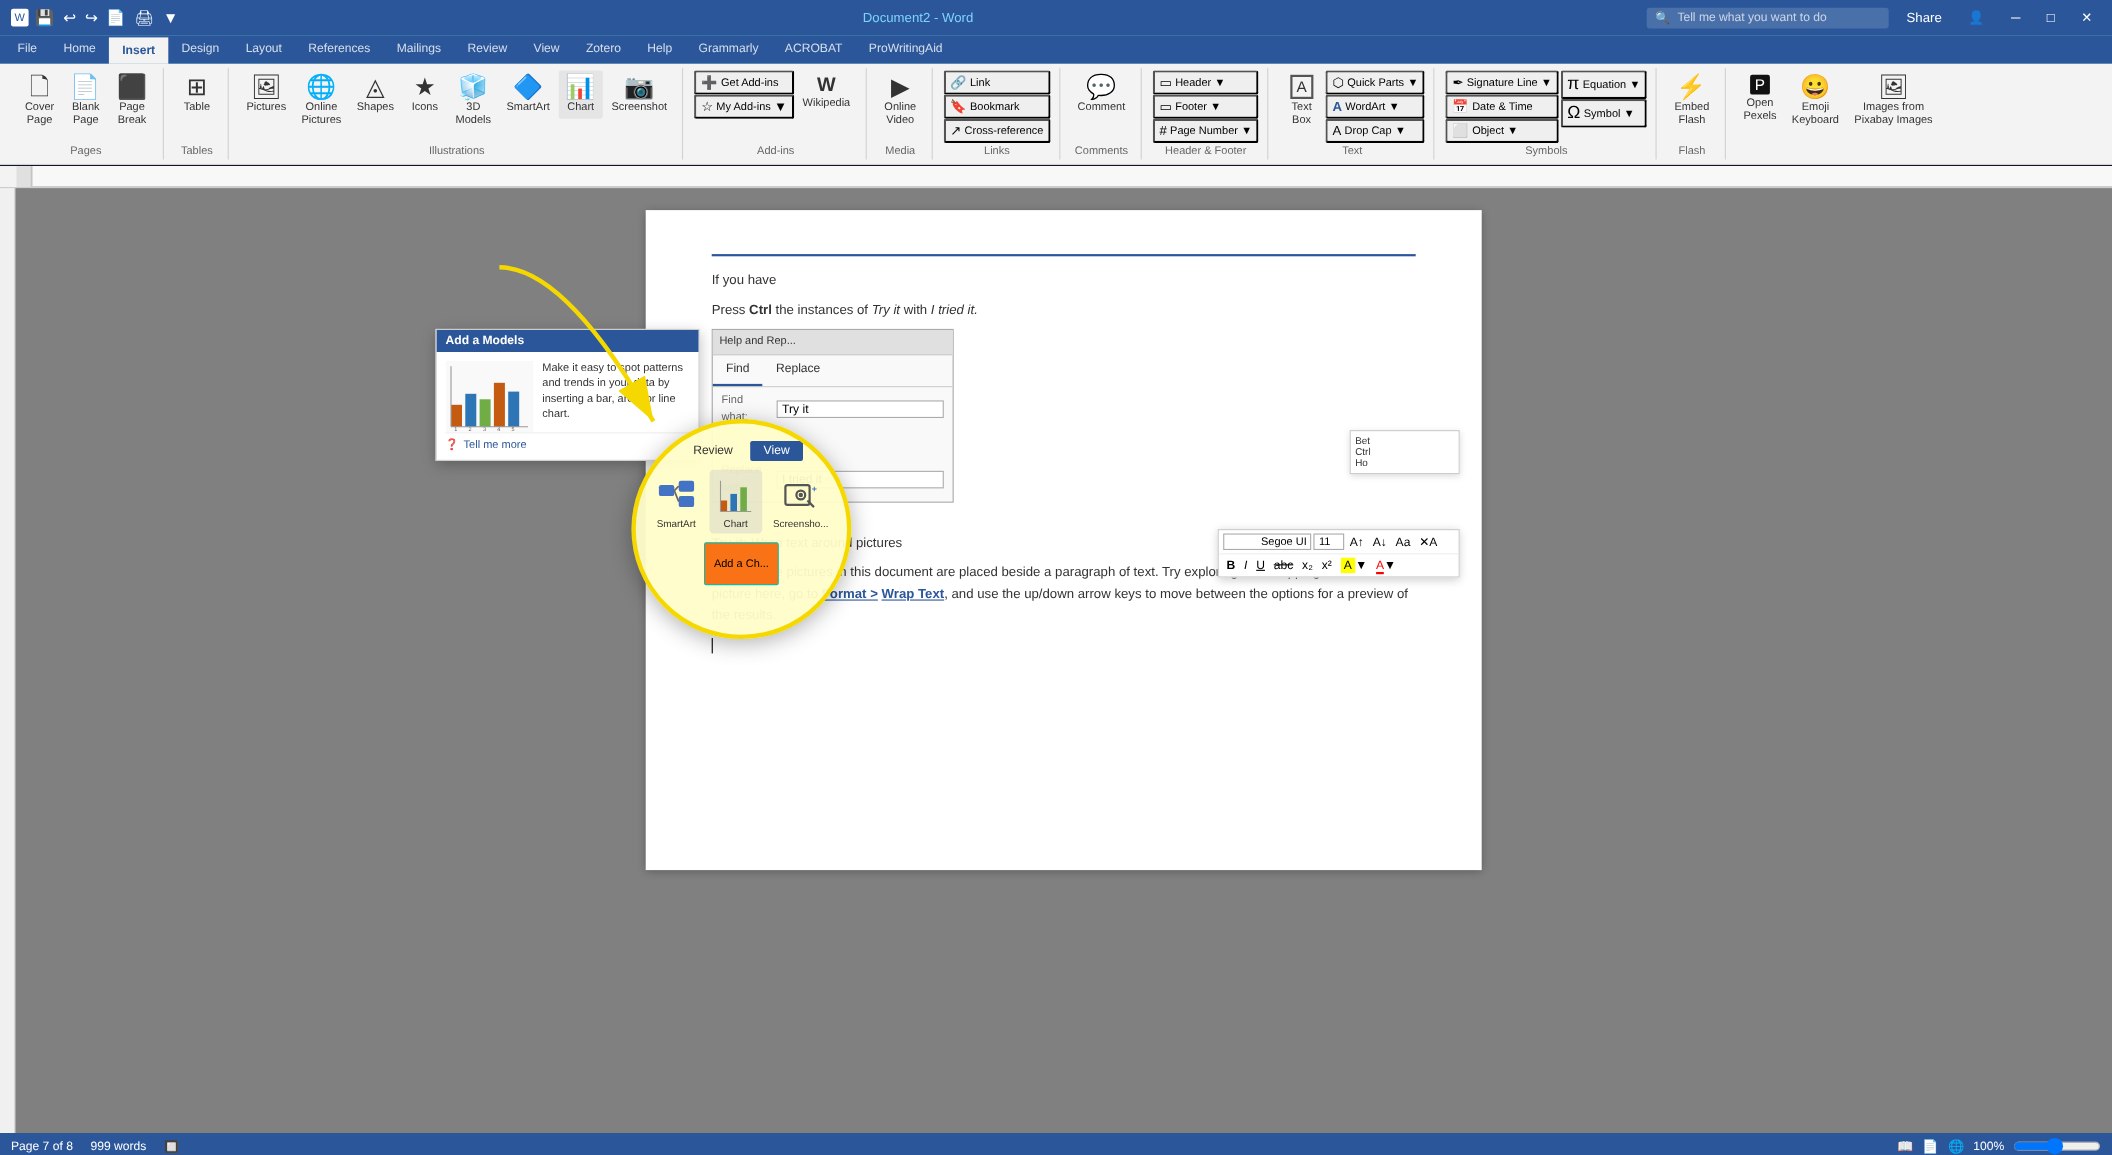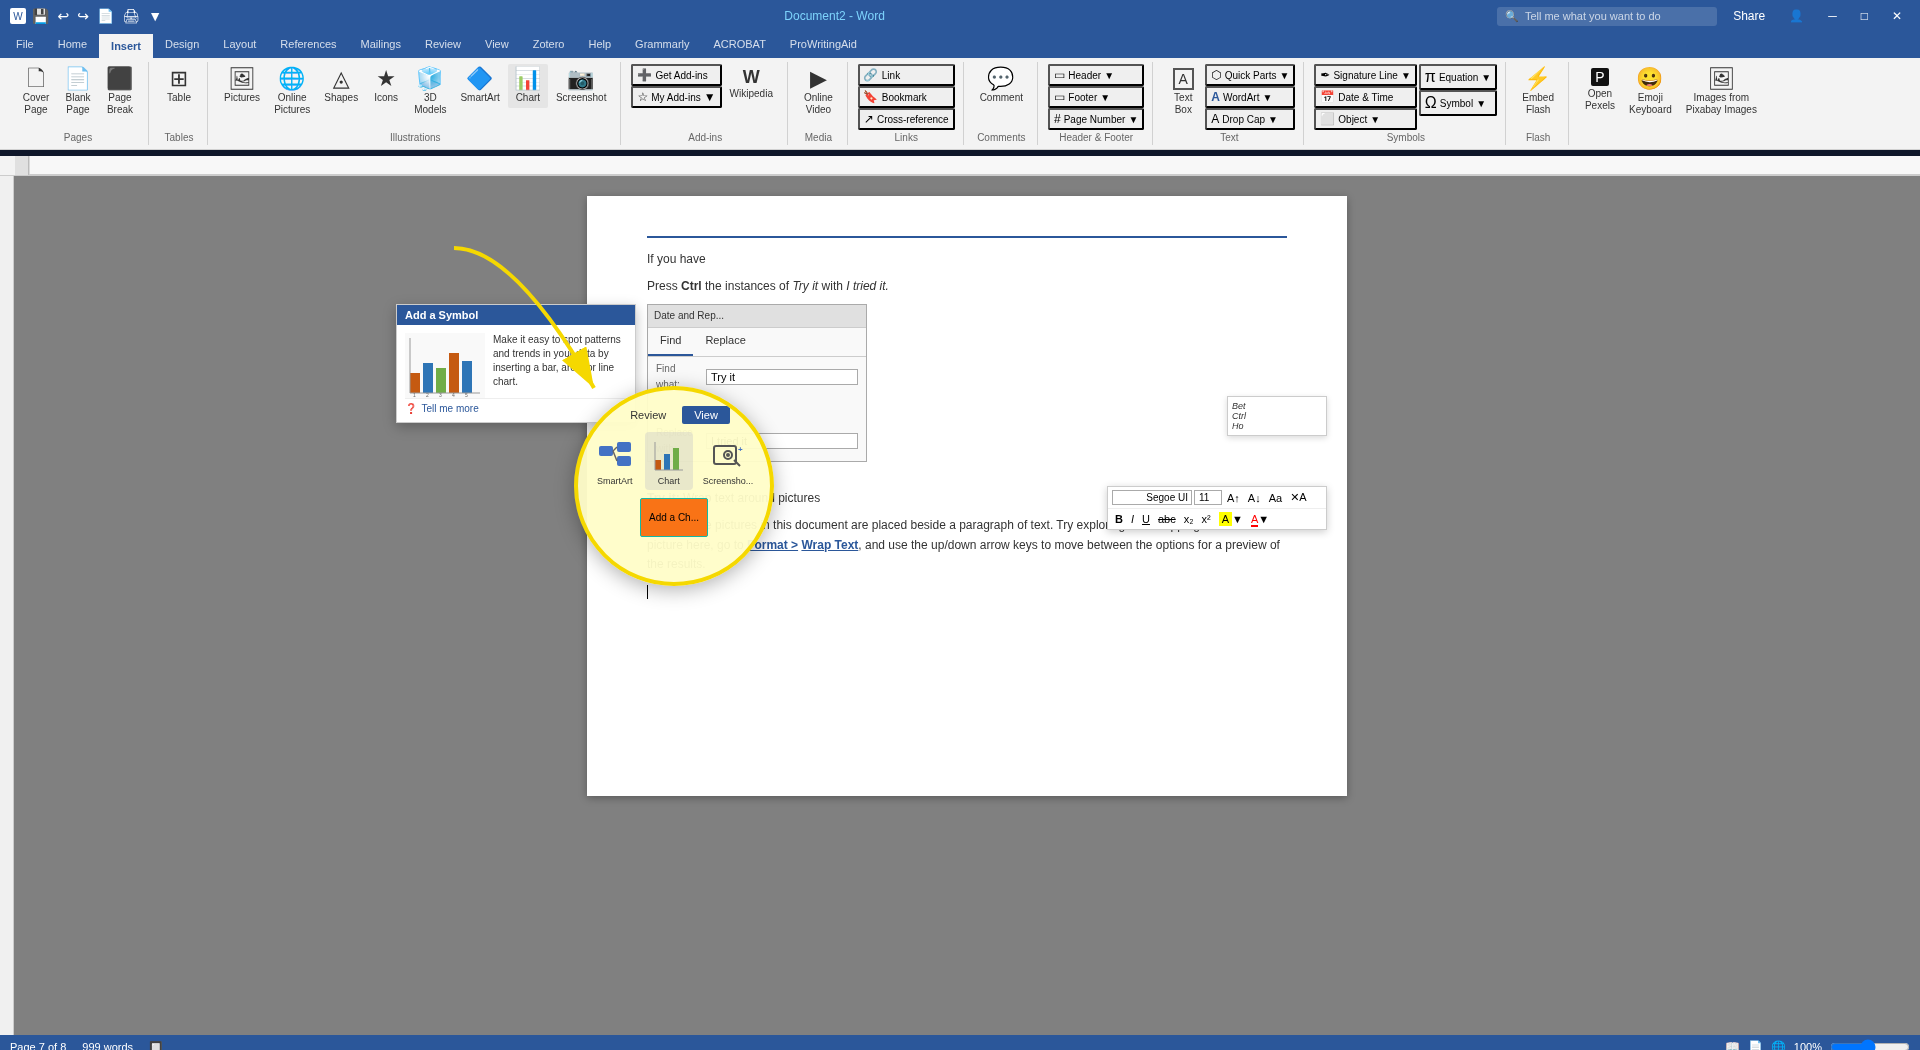--- a/index.html
+++ b/index.html
@@ -15,21 +15,21 @@
       padding: 0 10px;
       color: white;
     }
     .title-bar-left { display: flex; align-items: center; gap: 4px; }
     .title-bar-center { font-size: 12px; color: #7dd3fc; }
     .title-bar-right { display: flex; align-items: center; gap: 8px; }
     .title-icon { width: 16px; height: 16px; background: #fff; border-radius: 2px; display: inline-flex; align-items: center; justify-content: center; font-size: 10px; color: #2b579a; }
     .win-btn { background: none; border: none; color: white; cursor: pointer; padding: 4px 8px; font-size: 12px; }
 
     
-    .ribbon { background: #5eead4; border-bottom: 6px solid #0f172a; }
+    .ribbon { background: #5eead4; border-bottom: 1px solid #0f172a; }
     .ribbon-tabs { display: flex; align-items: flex-end; padding: 0 4px; background: #2b579a; }
     .ribbon-tab {
       padding: 6px 12px;
       font-size: 11px;
       color: rgba(255,255,255,0.8);
       cursor: pointer;
       border-bottom: 2px solid transparent;
     }
     .ribbon-tab.active { background: #f3f3f3; color: #2b579a; font-weight: 600; border-bottom: none; }
     .ribbon-content { display: flex; align-items: stretch; padding: 4px 8px; gap: 2px; background: #f3f3f3; border-bottom: 1px solid #d1d1d1; min-height: 90px; }
@@ -532,21 +532,21 @@
 </div>
 
 <div style="display:flex; height:calc(1050px - 32px - 115px - 20px - 24px);">
 
   <div class="left-strip"></div>
 
   <div class="doc-area">
 
     <div class="chart-tooltip">
       <div class="chart-tooltip-header">
-        <span>Add a Symbol</span>
+        <span>Add a Models</span>
       </div>
       <div class="chart-tooltip-body">
         <div style="float:left; width:80px; height:65px; margin-right:8px;">
           <svg width="80" height="65" xmlns="http://www.w3.org/2000/svg">
             <rect width="80" height="65" fill="#f9f9f9"></rect>
 
             <rect x="5" y="40" width="10" height="20" fill="#c55a11"></rect>
             <rect x="18" y="30" width="10" height="30" fill="#2e75b6"></rect>
             <rect x="31" y="35" width="10" height="25" fill="#70ad47"></rect>
             <rect x="44" y="20" width="10" height="40" fill="#c55a11"></rect>
@@ -645,21 +645,21 @@
         <p>
           <span>Press <span class="bold">Ctrl</span> </span>
           <span> the instances of </span>
           <span class="italic">Try it</span>
           <span> with </span>
           <span class="italic">I tried it.</span>
         </p>
 
         
         <div class="find-replace-box" style="margin: 8px 0;">
-          <div style="background:#e0e0e0; padding:3px 6px; font-size:10px; color:#333; border-bottom:1px solid #ccc;">Date and Rep...</div>
+          <div style="background:#e0e0e0; padding:3px 6px; font-size:10px; color:#333; border-bottom:1px solid #ccc;">Help and Rep...</div>
           <div class="fr-tabs">
             <div class="fr-tab active">Find</div>
             <div class="fr-tab">Replace</div>
           </div>
           <div class="fr-row">
             <span class="fr-label">Find what:</span>
             <input class="fr-input" value="Try it" readonly="" style="">
           </div>
           <div style="height:24px;"></div>
           <div class="fr-row">
@@ -704,21 +704,21 @@
           <button class="ft-btn">x²</button>
           <button class="ft-btn">
             <span style="background:#ffff00;padding:1px 3px;">A</span>▼
           </button>
           <button class="ft-btn">
             <span style="color:red;border-bottom:2px solid red;">A</span>▼
           </button>
         </div>
       </div>
 
-      <div style="position:absolute; right:20px; top:200px; width:100px; background:rgba(255,255,255,0.9); border:1px solid #ccc; padding:4px; font-size:9px; color:#333; box-shadow:0 2px 6px rgba(0,0,0,0.15);font-style:italic;">
+      <div style="position:absolute; right:20px; top:200px; width:100px; background:rgba(255,255,255,0.9); border:1px solid #ccc; padding:4px; font-size:9px; color:#333; box-shadow:0 2px 6px rgba(0,0,0,0.15);">
         <div>Bet</div>
         <div>Ctrl</div>
         <div>Ho</div>
       </div>
 
     </div>
   </div>
 </div>
 
 <div class="status-bar">

